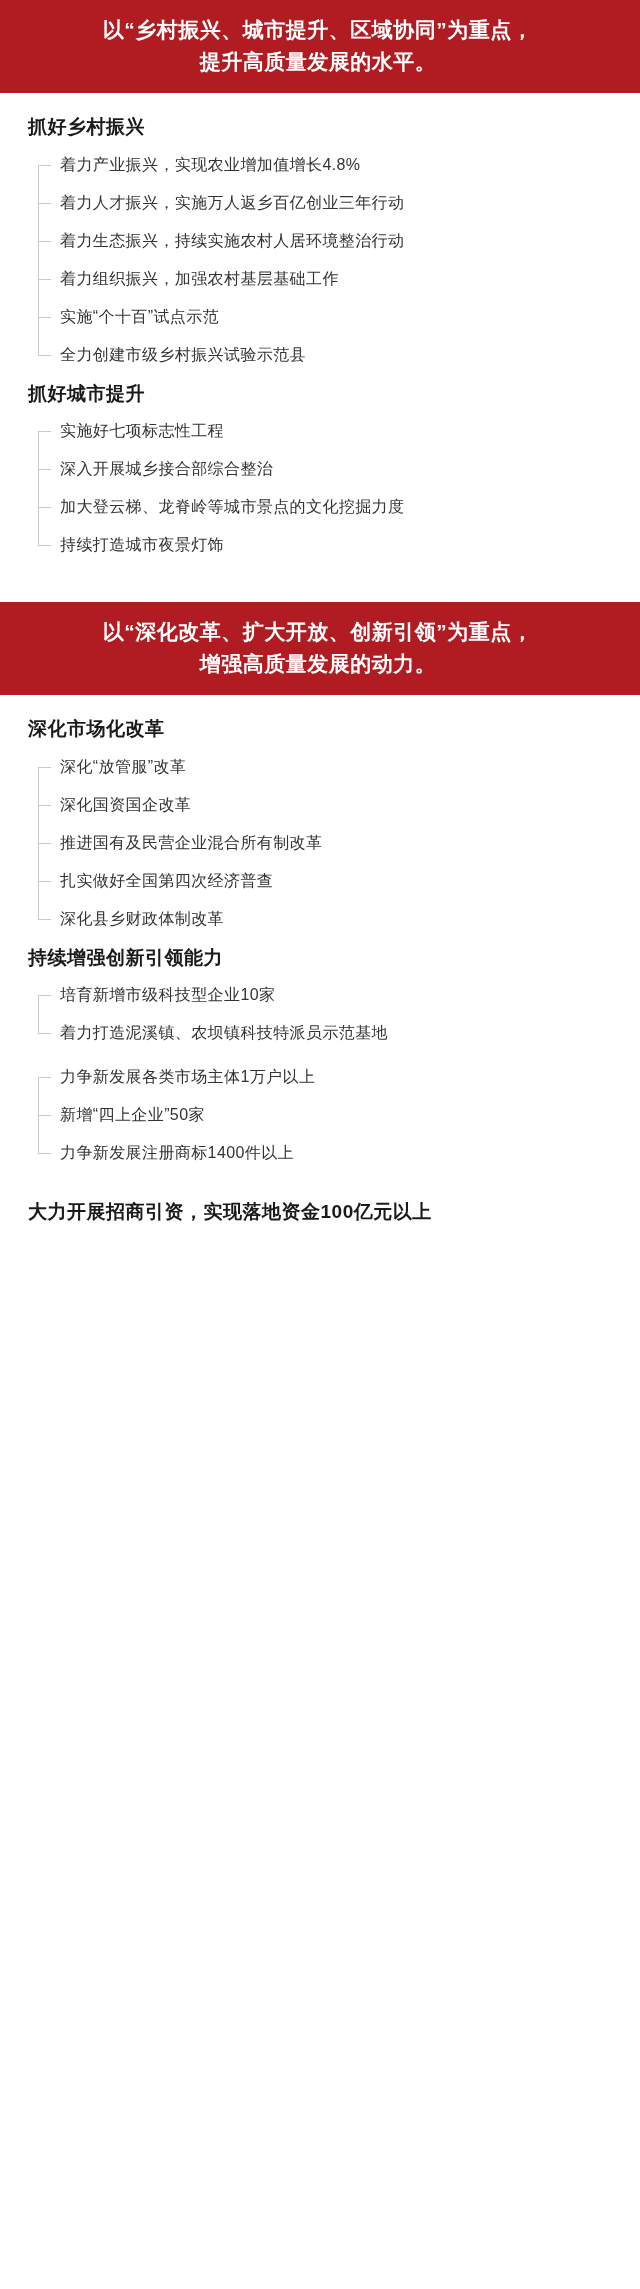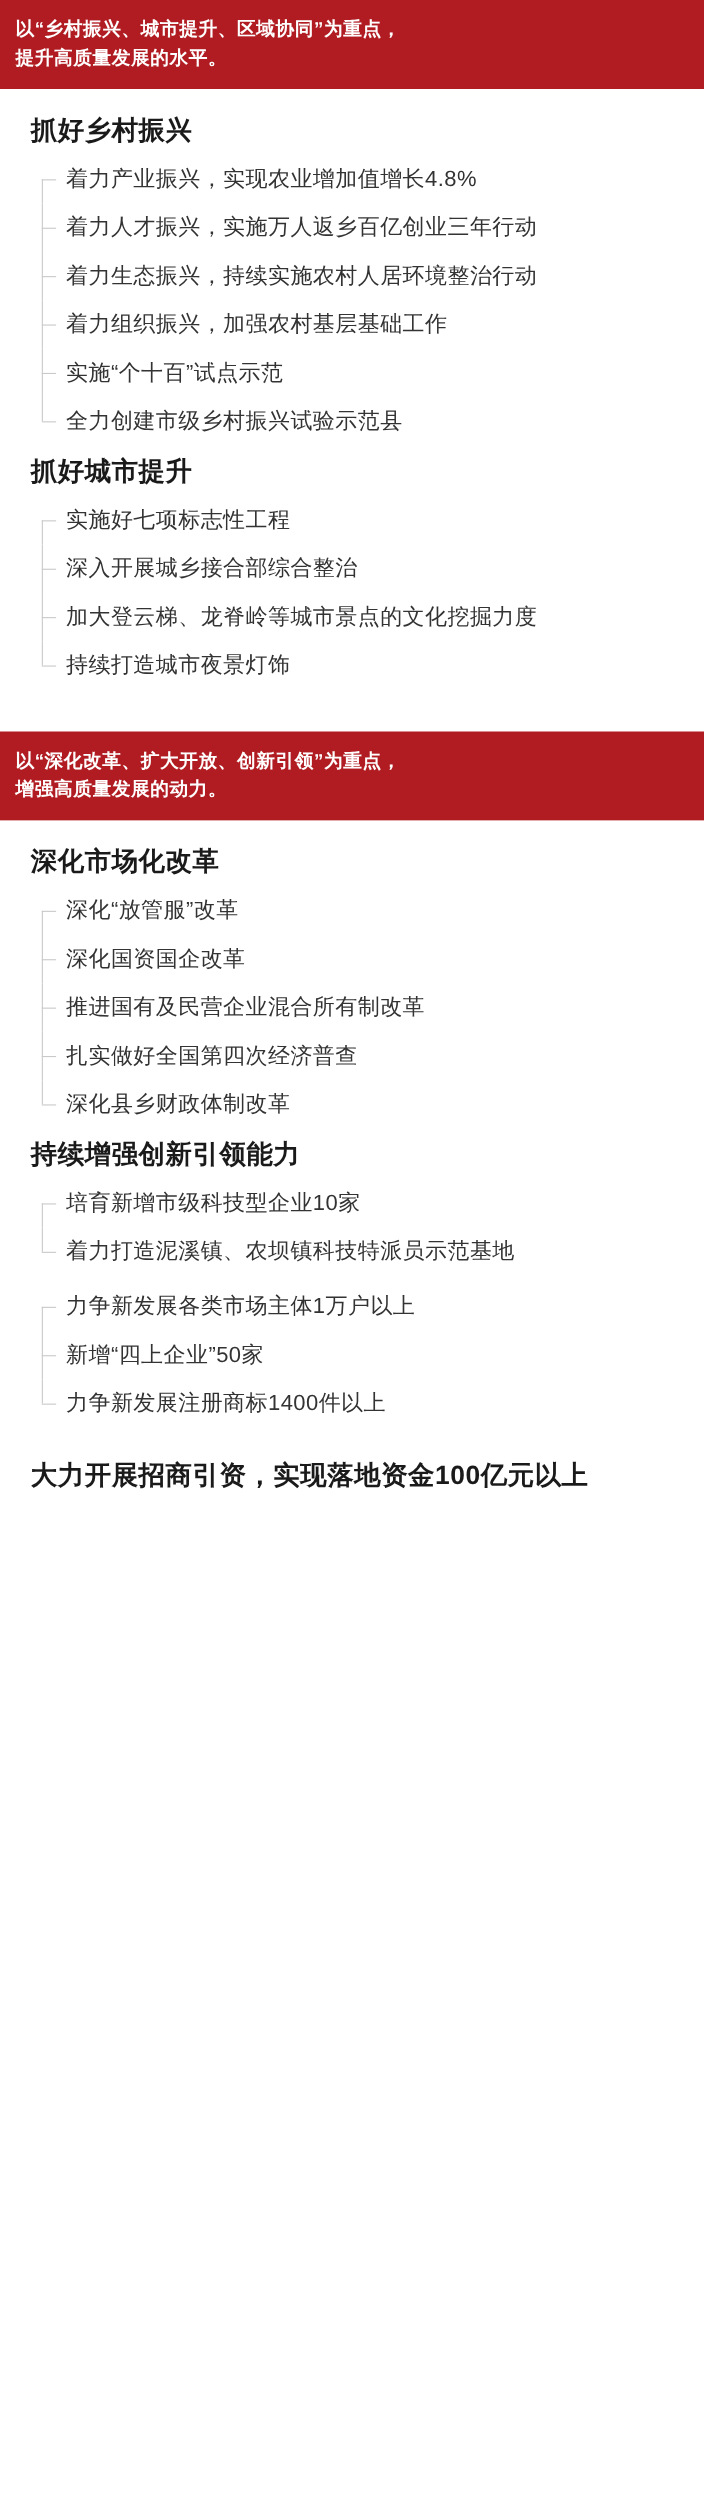--- a/index.html
+++ b/index.html
@@ -18,60 +18,61 @@
     margin: 0 auto;
     background: #fff;
     position: relative;
   }
 
   
   .banner {
     background: #b01c22;
     color: #ffffff;
     padding: 14px 18px 16px 14px;
-    font-size: 17px;
+    font-size: 21px;
     font-weight: bold;
     line-height: 1.5;
     letter-spacing: 0.5px;
+    text-align: center;
   }
   .banner .line {
     display: block;
     white-space: nowrap;
   }
 
   
   .section-body {
     padding: 14px 10px 10px 28px;
     background: #fff;
   }
 
   .group {
     margin-bottom: 6px;
   }
 
   .group-title {
-    font-size: 24px;
+    font-size: 19px;
     font-weight: bold;
     color: #1a1a1a;
     line-height: 1.5;
     margin: 6px 0 4px 0;
     letter-spacing: 0.5px;
   }
 
   .items {
     margin: 0;
     padding: 0 0 0 4px;
     list-style: none;
     border-left: 0;
     position: relative;
   }
 
   .item {
     position: relative;
-    font-size: 20px;
+    font-size: 16px;
     color: #333;
     line-height: 1.5;
     padding: 7px 0 7px 28px;
     letter-spacing: 0.4px;
     white-space: nowrap;
   }
   
   .item:before {
     content: "";
     position: absolute;

